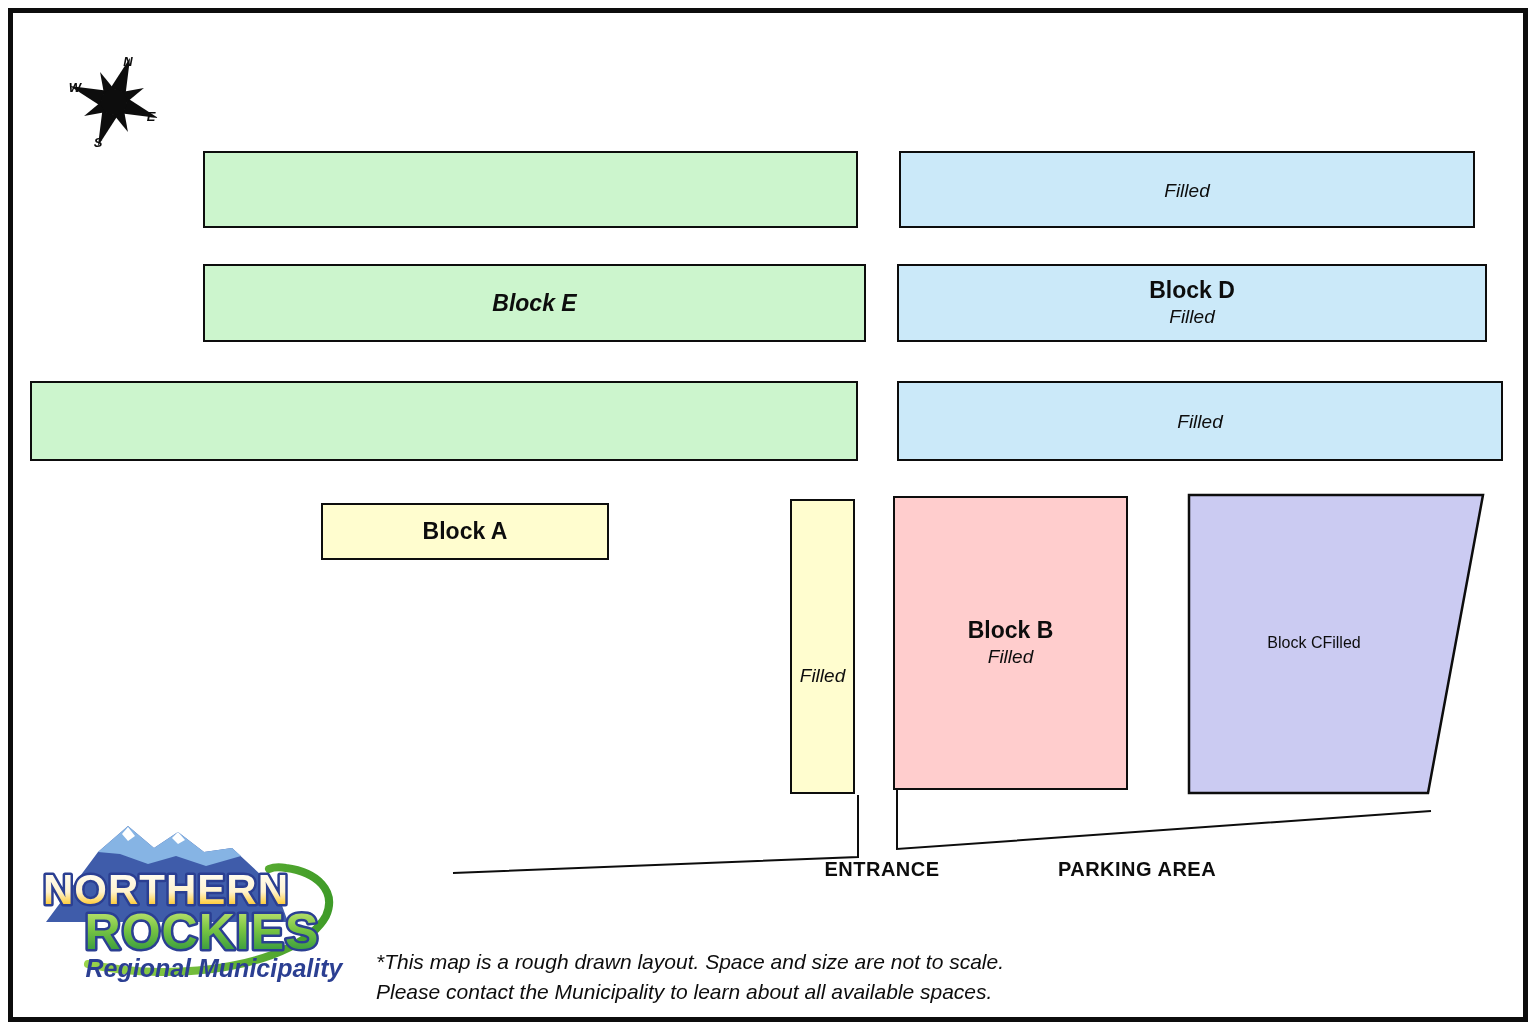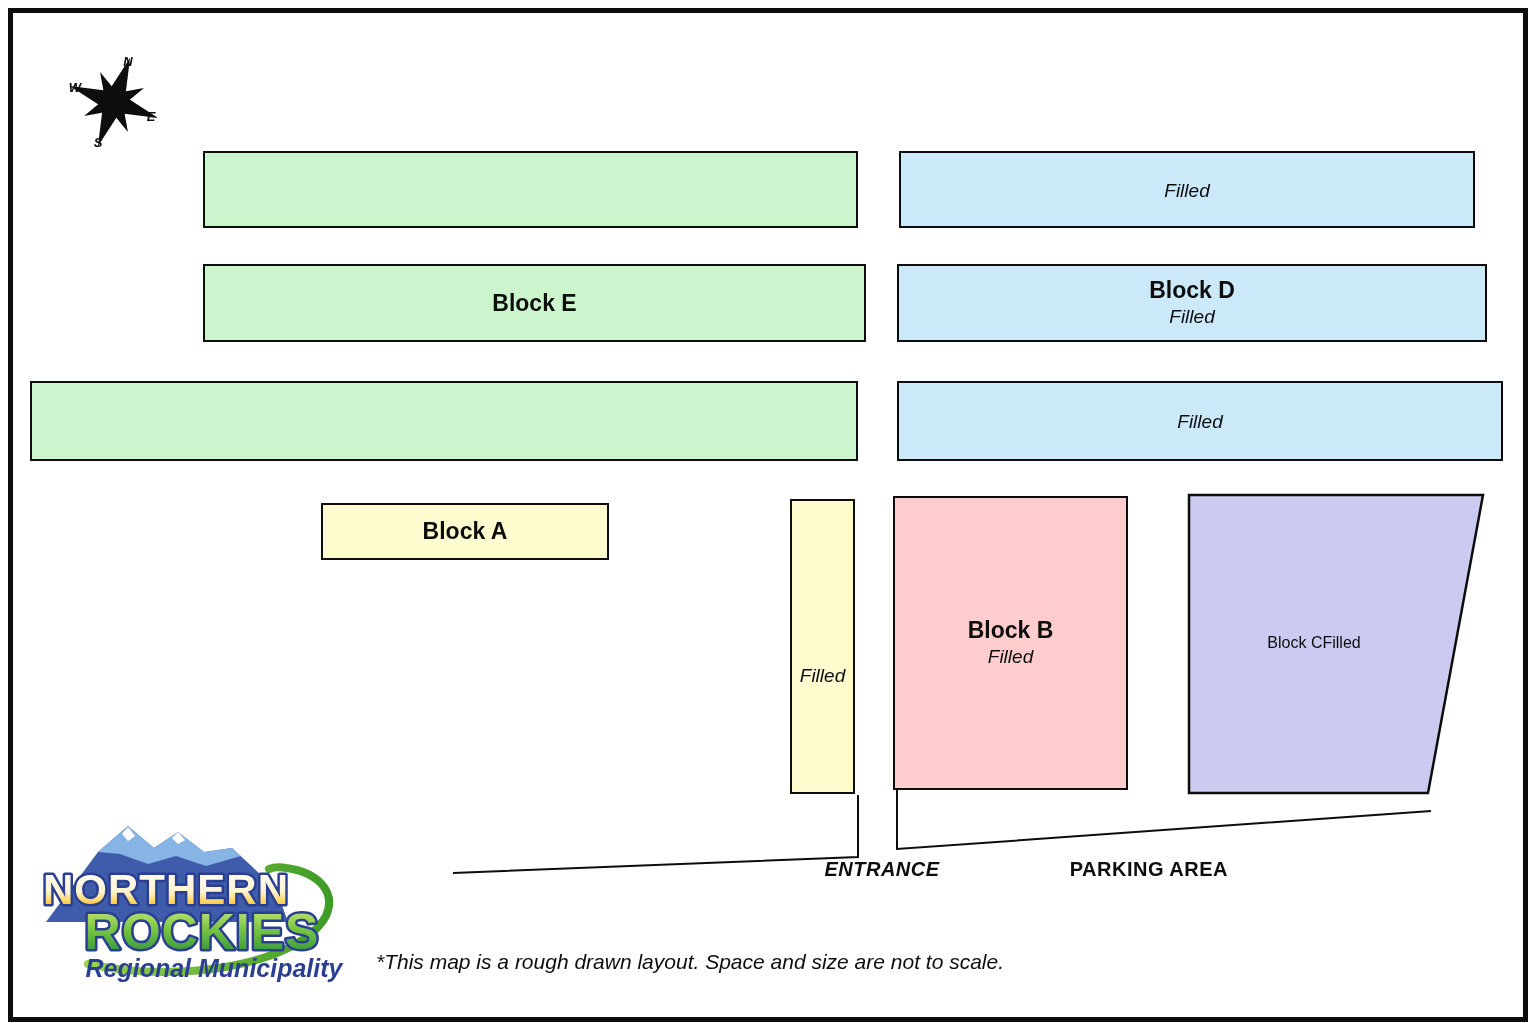--- a/index.html
+++ b/index.html
@@ -67,21 +67,21 @@
   <text x="97" y="79" text-anchor="middle" font-size="13" font-weight="bold" font-style="italic" style="fill:var(--ink,#000)">E</text>
   <text x="44" y="105" text-anchor="middle" font-size="13" font-weight="bold" font-style="italic" style="fill:var(--ink,#000)">S</text>
   <text x="21" y="50" text-anchor="middle" font-size="13" font-weight="bold" font-style="italic" style="fill:var(--ink,#000)">W</text>
 </svg>
 
 <div class="lot green" style="left:203px;top:151px;width:655px;height:77px;"></div>
 <div class="lot blue" style="left:899px;top:151px;width:576px;height:77px;">
   <div class="status-label">Filled</div>
 </div>
 
-<div class="lot green" style="left:203px;top:264px;width:663px;height:78px;">
+<div class="lot green" style="left:203px;top:264px;width:663px;height:78px;font-style:italic;">
   <div class="block-label">Block E</div>
 </div>
 <div class="lot blue" style="left:897px;top:264px;width:590px;height:78px;">
   <div class="block-label">Block D</div>
   <div class="status-label">Filled</div>
 </div>
 
 <div class="lot green" style="left:30px;top:381px;width:828px;height:80px;"></div>
 <div class="lot blue" style="left:897px;top:381px;width:606px;height:80px;">
   <div class="status-label">Filled</div>
@@ -105,22 +105,22 @@
 <div style="position:absolute;left:1189px;top:496px;width:250px;height:294px;display:flex;flex-direction:row;align-items:center;justify-content:center;text-align:center;">
   <div class="block-label">Block C</div>
   <div class="status-label">Filled</div>
 </div>
 
 <svg style="position:absolute;left:440px;top:778px;" width="1010" height="100" viewBox="0 0 1010 100">
   <polyline points="13,95 418,79 418,17" style="fill:none;stroke:var(--ink,#000);stroke-width:2"></polyline>
   <polyline points="457,12 457,71 991,33" style="fill:none;stroke:var(--ink,#000);stroke-width:2"></polyline>
 </svg>
 
-<div class="map-caption" style="left:800px;top:858px;width:164px;font-style:italic;">ENTRANCE</div>
-<div class="map-caption" style="left:1046px;top:858px;width:182px;text-align:right;">PARKING AREA</div>
+<div class="map-caption" style="left:800px;top:858px;width:164px;">ENTRANCE</div>
+<div class="map-caption" style="left:1046px;top:858px;width:182px;">PARKING AREA</div>
 
 <svg style="position:absolute;left:36px;top:814px;" width="310" height="180" viewBox="0 0 310 180">
   <defs>
     <linearGradient id="gradN" x1="0" y1="0" x2="0" y2="1">
       <stop offset="0%" stop-color="#ffffff"></stop>
       <stop offset="55%" stop-color="#fff3cf"></stop>
       <stop offset="78%" stop-color="#ffd24d"></stop>
       <stop offset="100%" stop-color="#f59c1b"></stop>
     </linearGradient>
     <linearGradient id="gradR" x1="0" y1="0" x2="0" y2="1">
@@ -140,13 +140,14 @@
     <polygon points="136,24 142,18 149,26 142,30" fill="#ffffff"></polygon>
   </g>
   <path d="M 52 150 C 140 170, 262 152, 290 102 C 301 77, 281 58, 250 54 C 244 53, 238 53, 233 55" style="fill:none;stroke:url(#gradS);stroke-width:8;stroke-linecap:round"></path>
   <text x="130" y="90" text-anchor="middle" font-size="42" font-weight="bold" letter-spacing="1" style="fill:url(#gradN);stroke:var(--logoBlue,#2b3f92);stroke-width:5;paint-order:stroke;stroke-linejoin:round">NORTHERN</text>
   <text x="166" y="135" text-anchor="middle" font-size="50" font-weight="bold" letter-spacing="1" style="fill:url(#gradR);stroke:var(--logoBlue,#2b3f92);stroke-width:5;paint-order:stroke;stroke-linejoin:round">ROCKIES</text>
   <text x="178" y="163" text-anchor="middle" font-size="25" font-weight="bold" font-style="italic" style="fill:var(--logoBlue,#2b3f92)">Regional Municipality</text>
 </svg>
 
 <div class="footnote">
   <div>*This map is a rough drawn layout. Space and size are not to scale.</div>
+  <div>Please contact the Municipality to learn about all available spaces.</div>
 </div>
 
 </body></html>

